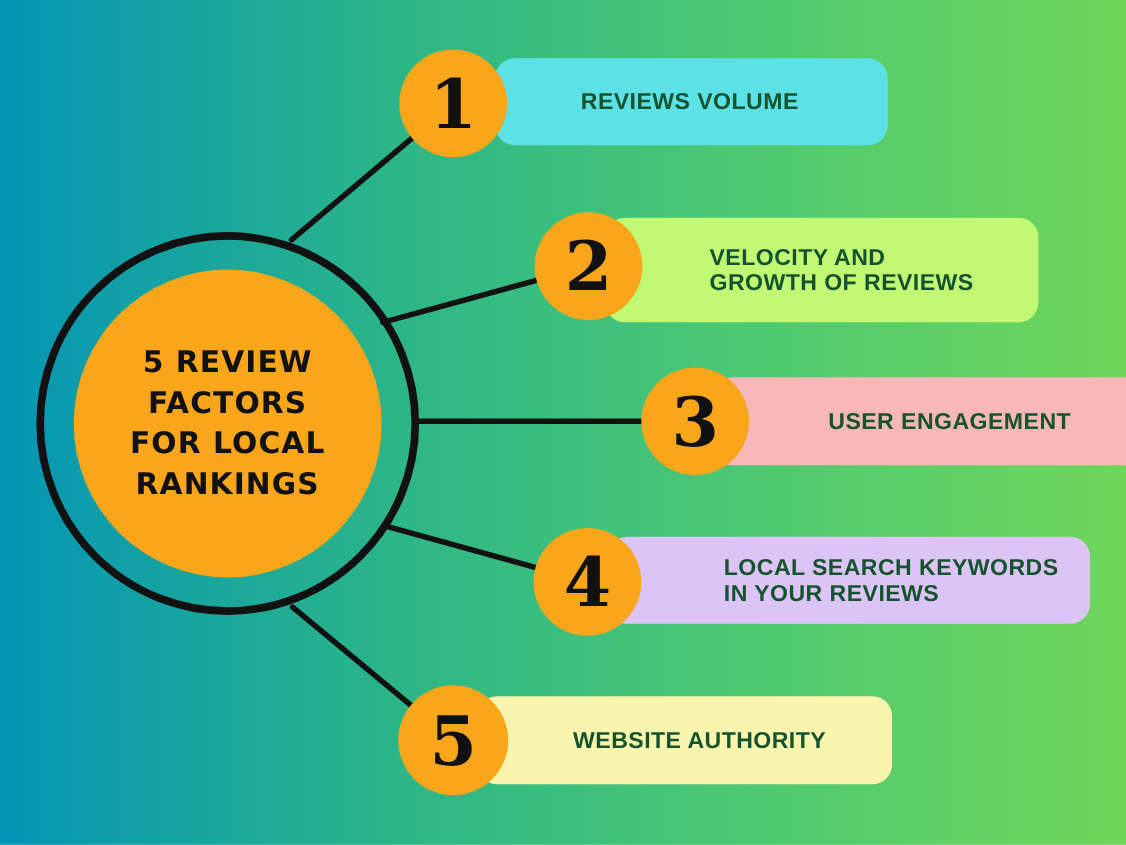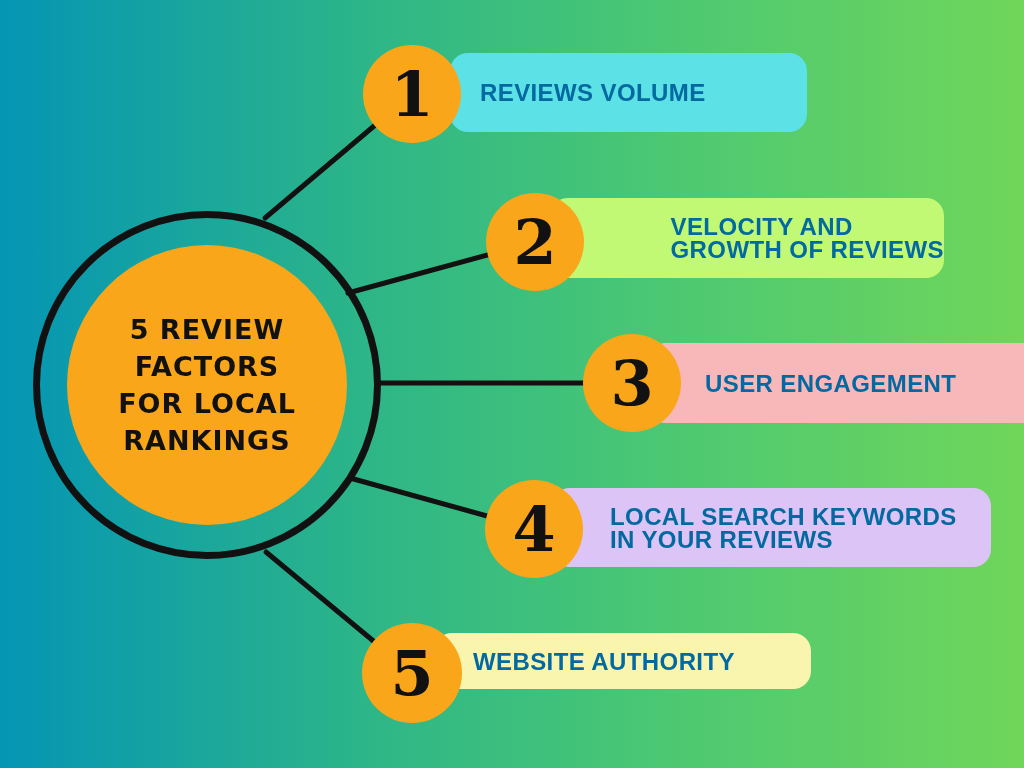--- a/index.html
+++ b/index.html
@@ -31,39 +31,39 @@
     letter-spacing:1px;color:#111;text-align:center;
     white-space:pre-line;
   }
 
   
   .badge-rect{
     position:absolute;z-index:2;border-radius:18px;
     display:flex;flex-direction:column;justify-content:center;
   }
   .badge-label{
-    font-weight:bold;font-size:24px;line-height:23px;
-    letter-spacing:0.4px;color:#0369a1;white-space:pre-line;
+    font-weight:bold;font-size:21px;line-height:23px;
+    letter-spacing:0.4px;color:#14532d;white-space:pre-line;margin-left:48px;
   }
   .num-circle{
     position:absolute;z-index:3;border-radius:50%;
     background:#f9a61a;
     display:flex;align-items:center;justify-content:center;
   }
   .num{
     font-family:"DejaVu Serif", serif;
     font-weight:bold;font-size:62px;color:#111;
   }
 
   
   .rect-1{left:450px;top:53px;width:327px;height:79px;padding-left:30px;}
-  .rect-2{left:550px;top:198px;width:347px;height:80px;padding-left:47px;align-items:flex-end;}
+  .rect-2{left:550px;top:198px;width:347px;height:95px;padding-left:47px;}
   .rect-3{left:648px;top:343px;width:350px;height:80px;padding-left:57px;}
   .rect-4{left:552px;top:488px;width:381px;height:79px;padding-left:58px;}
-  .rect-5{left:434px;top:633px;width:338px;height:56px;padding-left:39px;}
+  .rect-5{left:434px;top:633px;width:338px;height:80px;padding-left:39px;}
   .circ-1{left:363px;top:45px;width:98px;height:98px;}
   .circ-2{left:486px;top:193px;width:98px;height:98px;}
   .circ-3{left:583px;top:334px;width:98px;height:98px;}
   .circ-4{left:485px;top:480px;width:98px;height:98px;}
   .circ-5{left:362px;top:623px;width:100px;height:100px;}
 </style>
 </head>
 <body>
 
 <div class="canvas">

